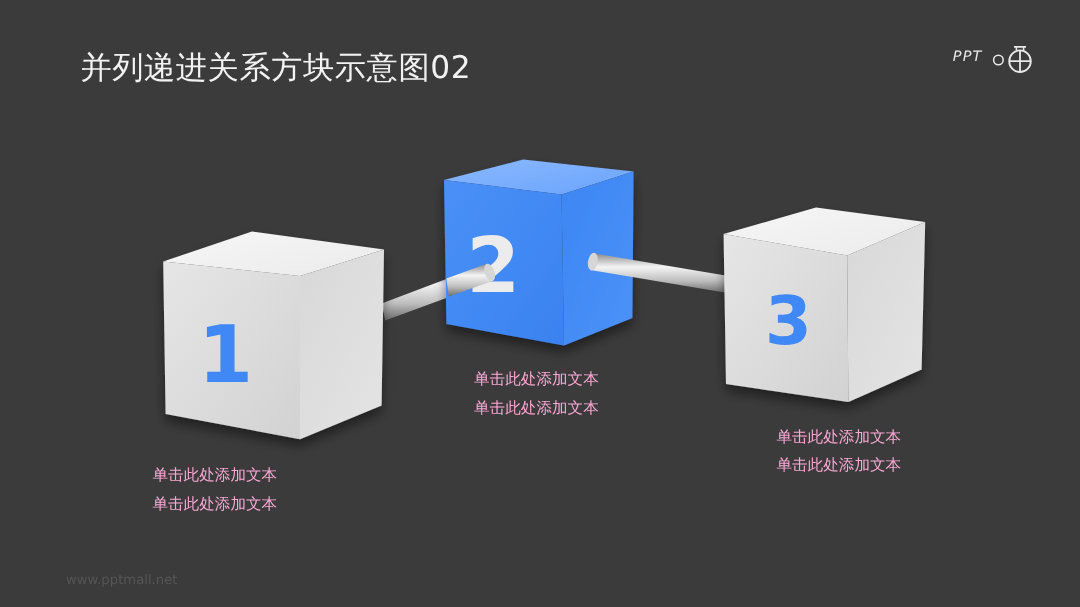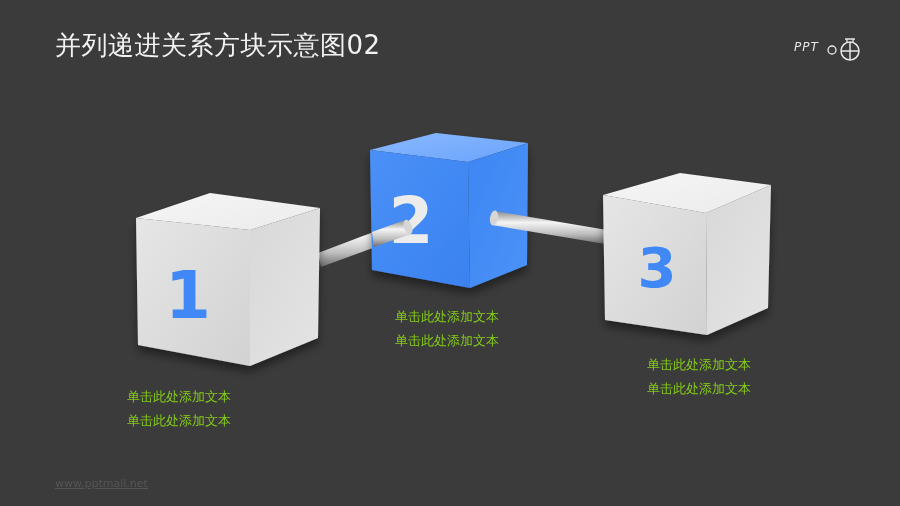--- a/index.html
+++ b/index.html
@@ -5,34 +5,34 @@
   html, body { margin:0; padding:0; }
   body {
     width:900px; height:506px; overflow:hidden;
     background:#3b3b3b;
     font-family:"DejaVu Sans","Liberation Sans",sans-serif;
     position:relative;
   }
   .title {
     position:absolute; left:55px; top:28px;
     font-size:26px; color:#f2f2f2; letter-spacing:0.5px;
-    font-weight:normal; margin:0; line-height:34px;
+    font-weight:normal; margin:12px; line-height:34px;
   }
   .logo { position:absolute; left:794px; top:36px; width:80px; height:30px;font-style:italic; }
   .logo-text {
     position:absolute; left:0; top:4px; font-size:12px; color:#e8e8e8;
     letter-spacing:1px; font-family:"DejaVu Sans",sans-serif;
   }
   .diagram { position:absolute; left:0; top:0; width:900px; height:506px; }
   .label {
-    position:absolute; color:#84cc16; font-size:13px; line-height:24px;
+    position:absolute; color:#f9a8d4; font-size:13px; line-height:24px;
     white-space:nowrap;
   }
   .footer {
-    position:absolute; left:55px; top:477px; font-size:11px; color:#555;text-decoration:underline;
+    position:absolute; left:55px; top:477px; font-size:11px; color:#555;
   }
 </style>
 </head>
 <body>
 
 <h1 class="title">并列递进关系方块示意图02</h1>
 
 <div class="logo">
   <span class="logo-text">PPT</span>
   <svg width="80" height="30" style="position:absolute;left:0;top:0;">

